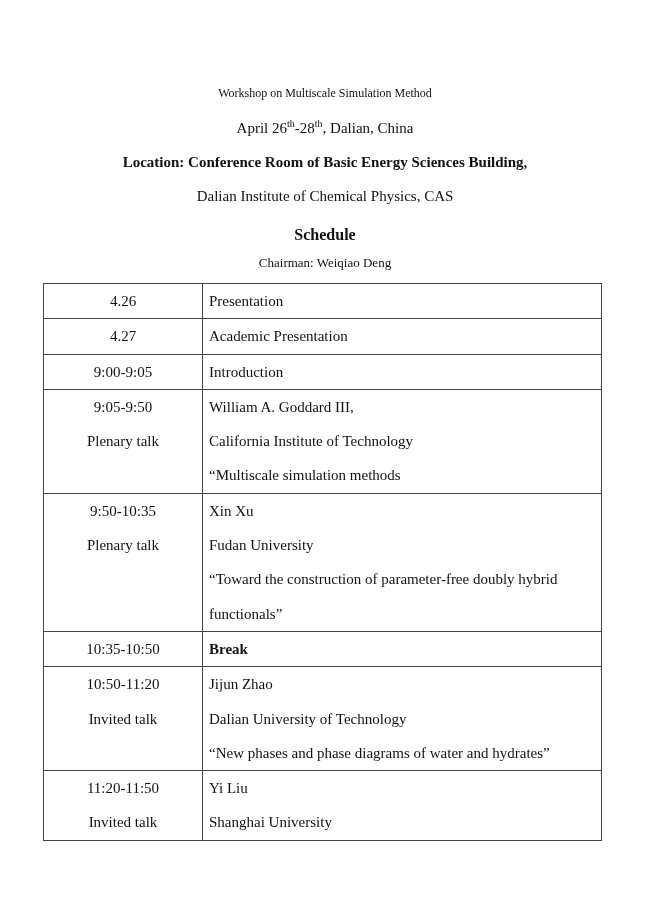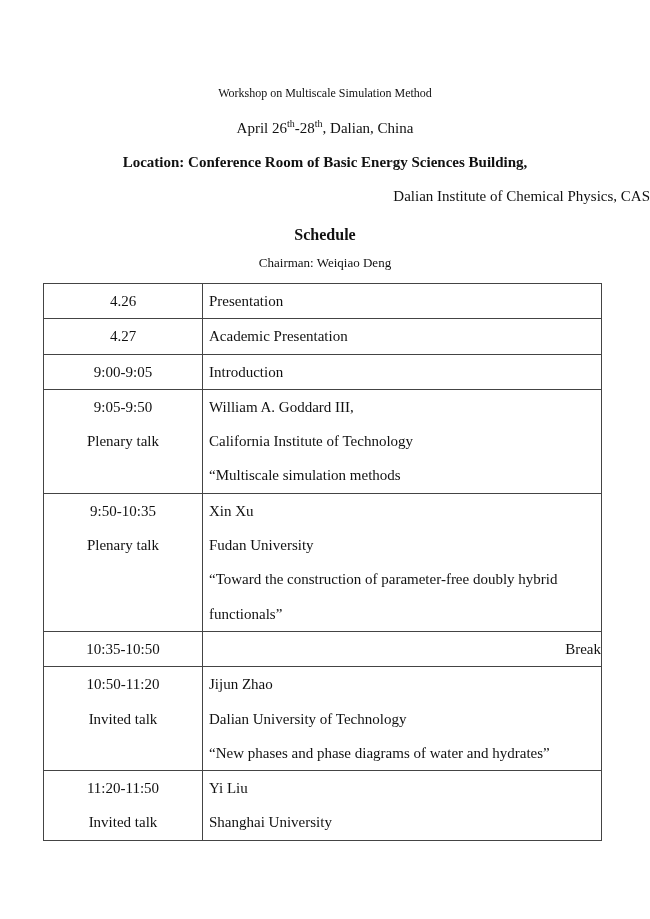--- a/index.html
+++ b/index.html
@@ -3,32 +3,32 @@
 <meta charset="utf-8">
 <style>
   html, body { margin: 0; padding: 0; background: #ffffff; }
   body { width: 650px; height: 919px; position: relative; overflow: hidden;
          font-family: "Liberation Serif", "DejaVu Serif", serif; color: #111; }
   .center { position: absolute; left: 0; width: 650px; text-align: center; }
   .title { top: 86px; font-size: 12px; font-weight: normal; }
   .dates { top: 120px; font-size: 15px; }
   .dates sup { font-size: 10px; vertical-align: 6px; line-height: 0; }
   .loc1 { top: 154px; font-size: 15px; font-weight: bold; }
-  .loc2 { top: 188px; font-size: 15px; text-align: right; }
+  .loc2 { top: 188px; font-size: 15px; }
   .sched { top: 226px; font-size: 16px; font-weight: bold; }
   .chair { top: 255px; font-size: 13px; }
 
   table.schedule { position: absolute; left: 43px; top: 283px; width: 559px;
       border-collapse: collapse; font-size: 15px; }
   table.schedule td { border: 1.5px solid #444; padding: 0; vertical-align: top; }
   td.time { width: 158px; text-align: center; }
   td.desc { padding-left: 6px !important; }
   .line { height: 34.3px; line-height: 34.3px; white-space: nowrap; }
   td.time .line { padding-right: 0; text-align: center; }
-  .centered { text-align: right; }
+  .centered { text-align: left; font-weight: bold; }
 </style>
 </head>
 <body>
 
 <div class="center title">Workshop on Multiscale Simulation Method</div>
 <div class="center dates"><span>April 26</span><sup>th</sup><span>-28</span><sup>th</sup><span>, Dalian, China</span></div>
 <div class="center loc1">Location: Conference Room of Basic Energy Sciences Building,</div>
 <div class="center loc2">Dalian Institute of Chemical Physics, CAS</div>
 <div class="center sched">Schedule</div>
 <div class="center chair">Chairman: Weiqiao Deng</div>

